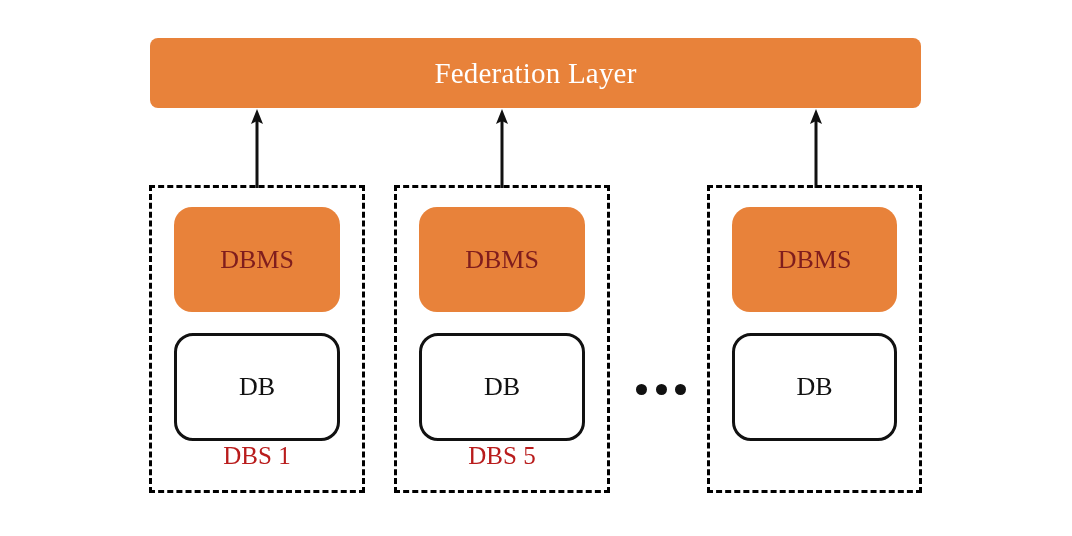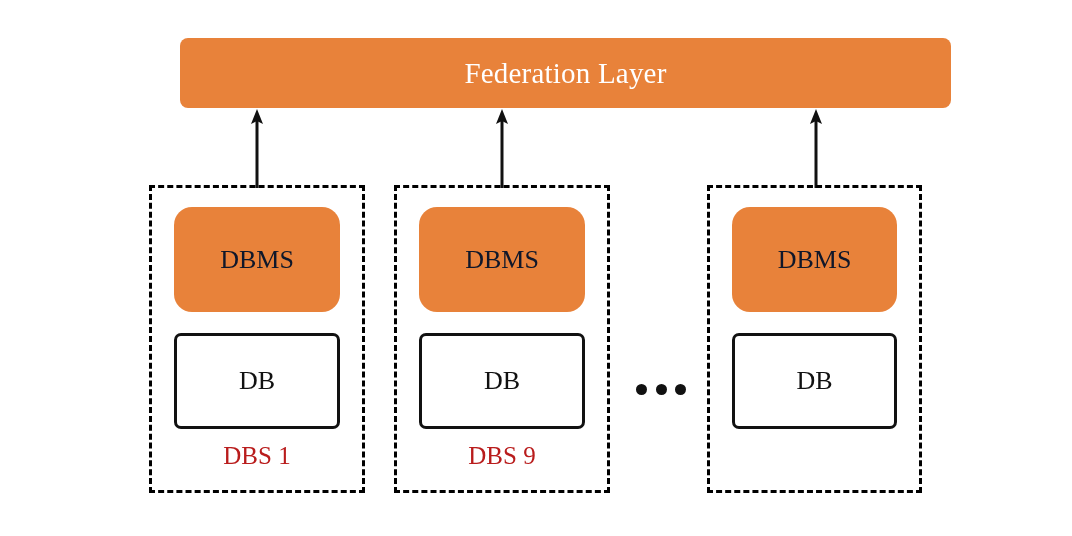--- a/index.html
+++ b/index.html
@@ -26,21 +26,20 @@
     left: 150px;
     top: 38px;
     width: 771px;
     height: 70px;
     background: #E8823A;
     border-radius: 8px;
     display: flex;
     align-items: center;
     justify-content: center;
     box-sizing: border-box;
-    margin-left: 30px;
   }
   .federation-label {
     color: #ffffff;
     font-size: 29px;
     line-height: 1;
     letter-spacing: 0.2px;
     white-space: nowrap;
   }
 
   
@@ -67,34 +66,34 @@
     right: 22px;
     height: 105px;
     background: #E8823A;
     border-radius: 18px;
     display: flex;
     align-items: center;
     justify-content: center;
     box-sizing: border-box;
   }
   .dbms-label {
-    color: #0f172a;
+    color: #7f1d1d;
     font-size: 26px;
     line-height: 1;
     white-space: nowrap;
   }
   .db-box {
     position: absolute;
     left: 22px;
     top: 145px;
     right: 22px;
-    height: 96px;
+    height: 108px;
     background: #ffffff;
     border: 3px solid #111111;
-    border-radius: 7px;
+    border-radius: 19px;
     display: flex;
     align-items: center;
     justify-content: center;
     box-sizing: border-box;
   }
   .db-label {
     color: #111111;
     font-size: 26px;
     line-height: 1;
     white-space: nowrap;
@@ -167,21 +166,21 @@
     <div class="dbs-caption">DBS 1</div>
   </div>
 
   <div class="dbs-group" style="left:394px; width:216px;">
     <div class="dbms-box">
       <span class="dbms-label">DBMS</span>
     </div>
     <div class="db-box">
       <span class="db-label">DB</span>
     </div>
-    <div class="dbs-caption">DBS 9</div>
+    <div class="dbs-caption">DBS 5</div>
   </div>
 
   <div class="ellipsis">
     <span class="dot"></span>
     <span class="dot"></span>
     <span class="dot"></span>
   </div>
 
   <div class="dbs-group" style="left:707px; width:215px;">
     <div class="dbms-box">

